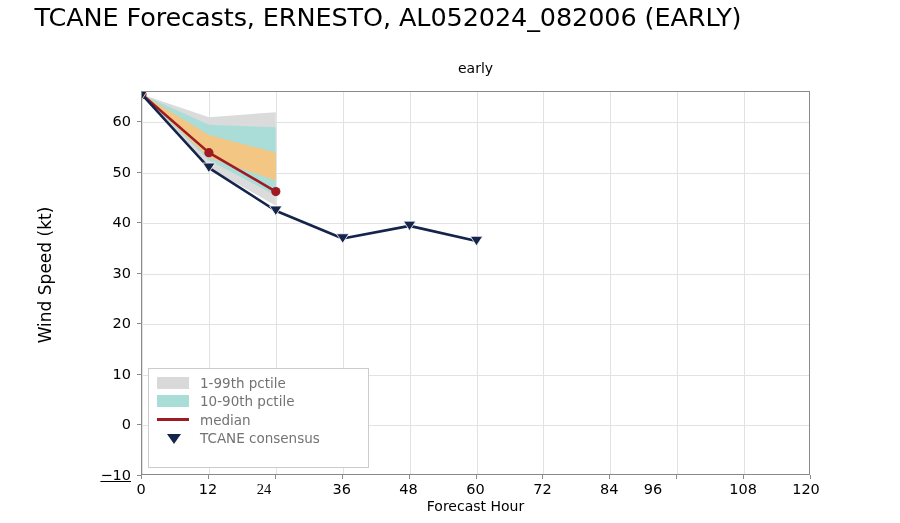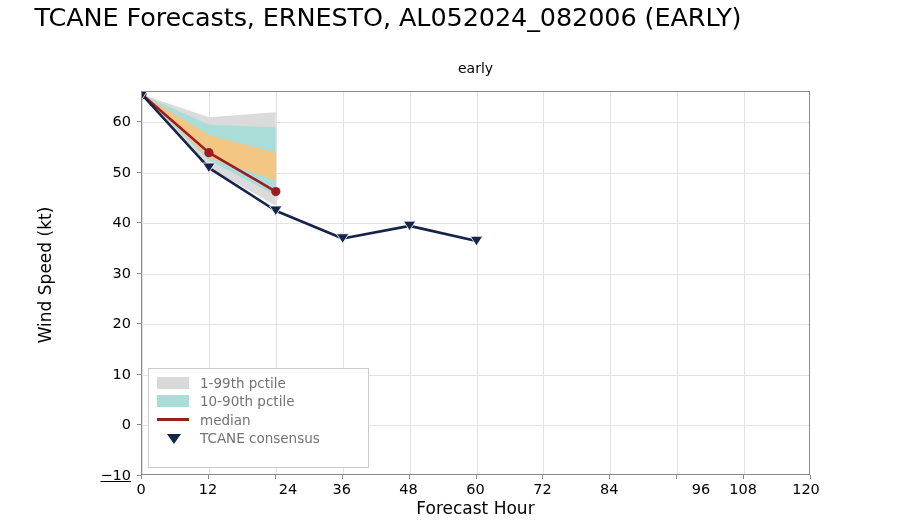--- a/index.html
+++ b/index.html
@@ -39,21 +39,21 @@
     text-align:center;font-size:14.5px;color:#000;
   }
   .ytick{position:absolute;left:137px;width:4px;height:1px;background:#8a8a8a;}
   .ylab{
     position:absolute;left:71px;width:60px;height:18px;margin-top:-9px;
     text-align:right;font-size:14.5px;color:#000;line-height:18px;
   }
 
   #xlabel{
     position:absolute;left:141px;top:498px;width:669px;
-    text-align:center;font-size:17px;color:#000;
+    text-align:center;font-size:14px;color:#000;
   }
   #ylabel{
     position:absolute;left:-55px;top:265px;width:200px;
     text-align:center;font-size:17px;color:#000;
     transform:rotate(-90deg);transform-origin:center center;
   }
 
   
   #legend{
     position:absolute;left:148px;top:368px;width:221px;height:100px;
@@ -118,33 +118,33 @@
         </svg>
     </div>
   </div>
 
   <div id="ticks">
       <div class="xtick" style="left: 141px;"></div>
       <div class="xlab" style="left: 141px;">0</div>
       <div class="xtick" style="left: 207.9px;"></div>
       <div class="xlab" style="left: 207.9px;">12</div>
       <div class="xtick" style="left: 274.8px;"></div>
-      <div class="xlab" style="left: 288px;">24</div>
+      <div class="xlab" style="left: 264px; font-family: Liberation Serif, serif;">24</div>
       <div class="xtick" style="left: 341.7px;"></div>
       <div class="xlab" style="left: 341.7px;">36</div>
       <div class="xtick" style="left: 408.6px;"></div>
       <div class="xlab" style="left: 408.6px;">48</div>
       <div class="xtick" style="left: 475.5px;"></div>
       <div class="xlab" style="left: 475.5px;">60</div>
       <div class="xtick" style="left: 542.4px;"></div>
       <div class="xlab" style="left: 542.4px;">72</div>
       <div class="xtick" style="left: 609.3px;"></div>
       <div class="xlab" style="left: 609.3px;">84</div>
       <div class="xtick" style="left: 676.2px;"></div>
-      <div class="xlab" style="left: 701px;">96</div>
+      <div class="xlab" style="left: 653px;">96</div>
       <div class="xtick" style="left: 743.1px;"></div>
       <div class="xlab" style="left: 743.1px;">108</div>
       <div class="xtick" style="left: 810px;"></div>
       <div class="xlab" style="left: 806px;">120</div>
       <div class="ytick" style="top: 475px;"></div>
       <div class="ylab" style="top: 475px; text-decoration: underline;">−10</div>
       <div class="ytick" style="top: 424.47px;"></div>
       <div class="ylab" style="top: 424.47px;">0</div>
       <div class="ytick" style="top: 373.95px;"></div>
       <div class="ylab" style="top: 373.95px;">10</div>

